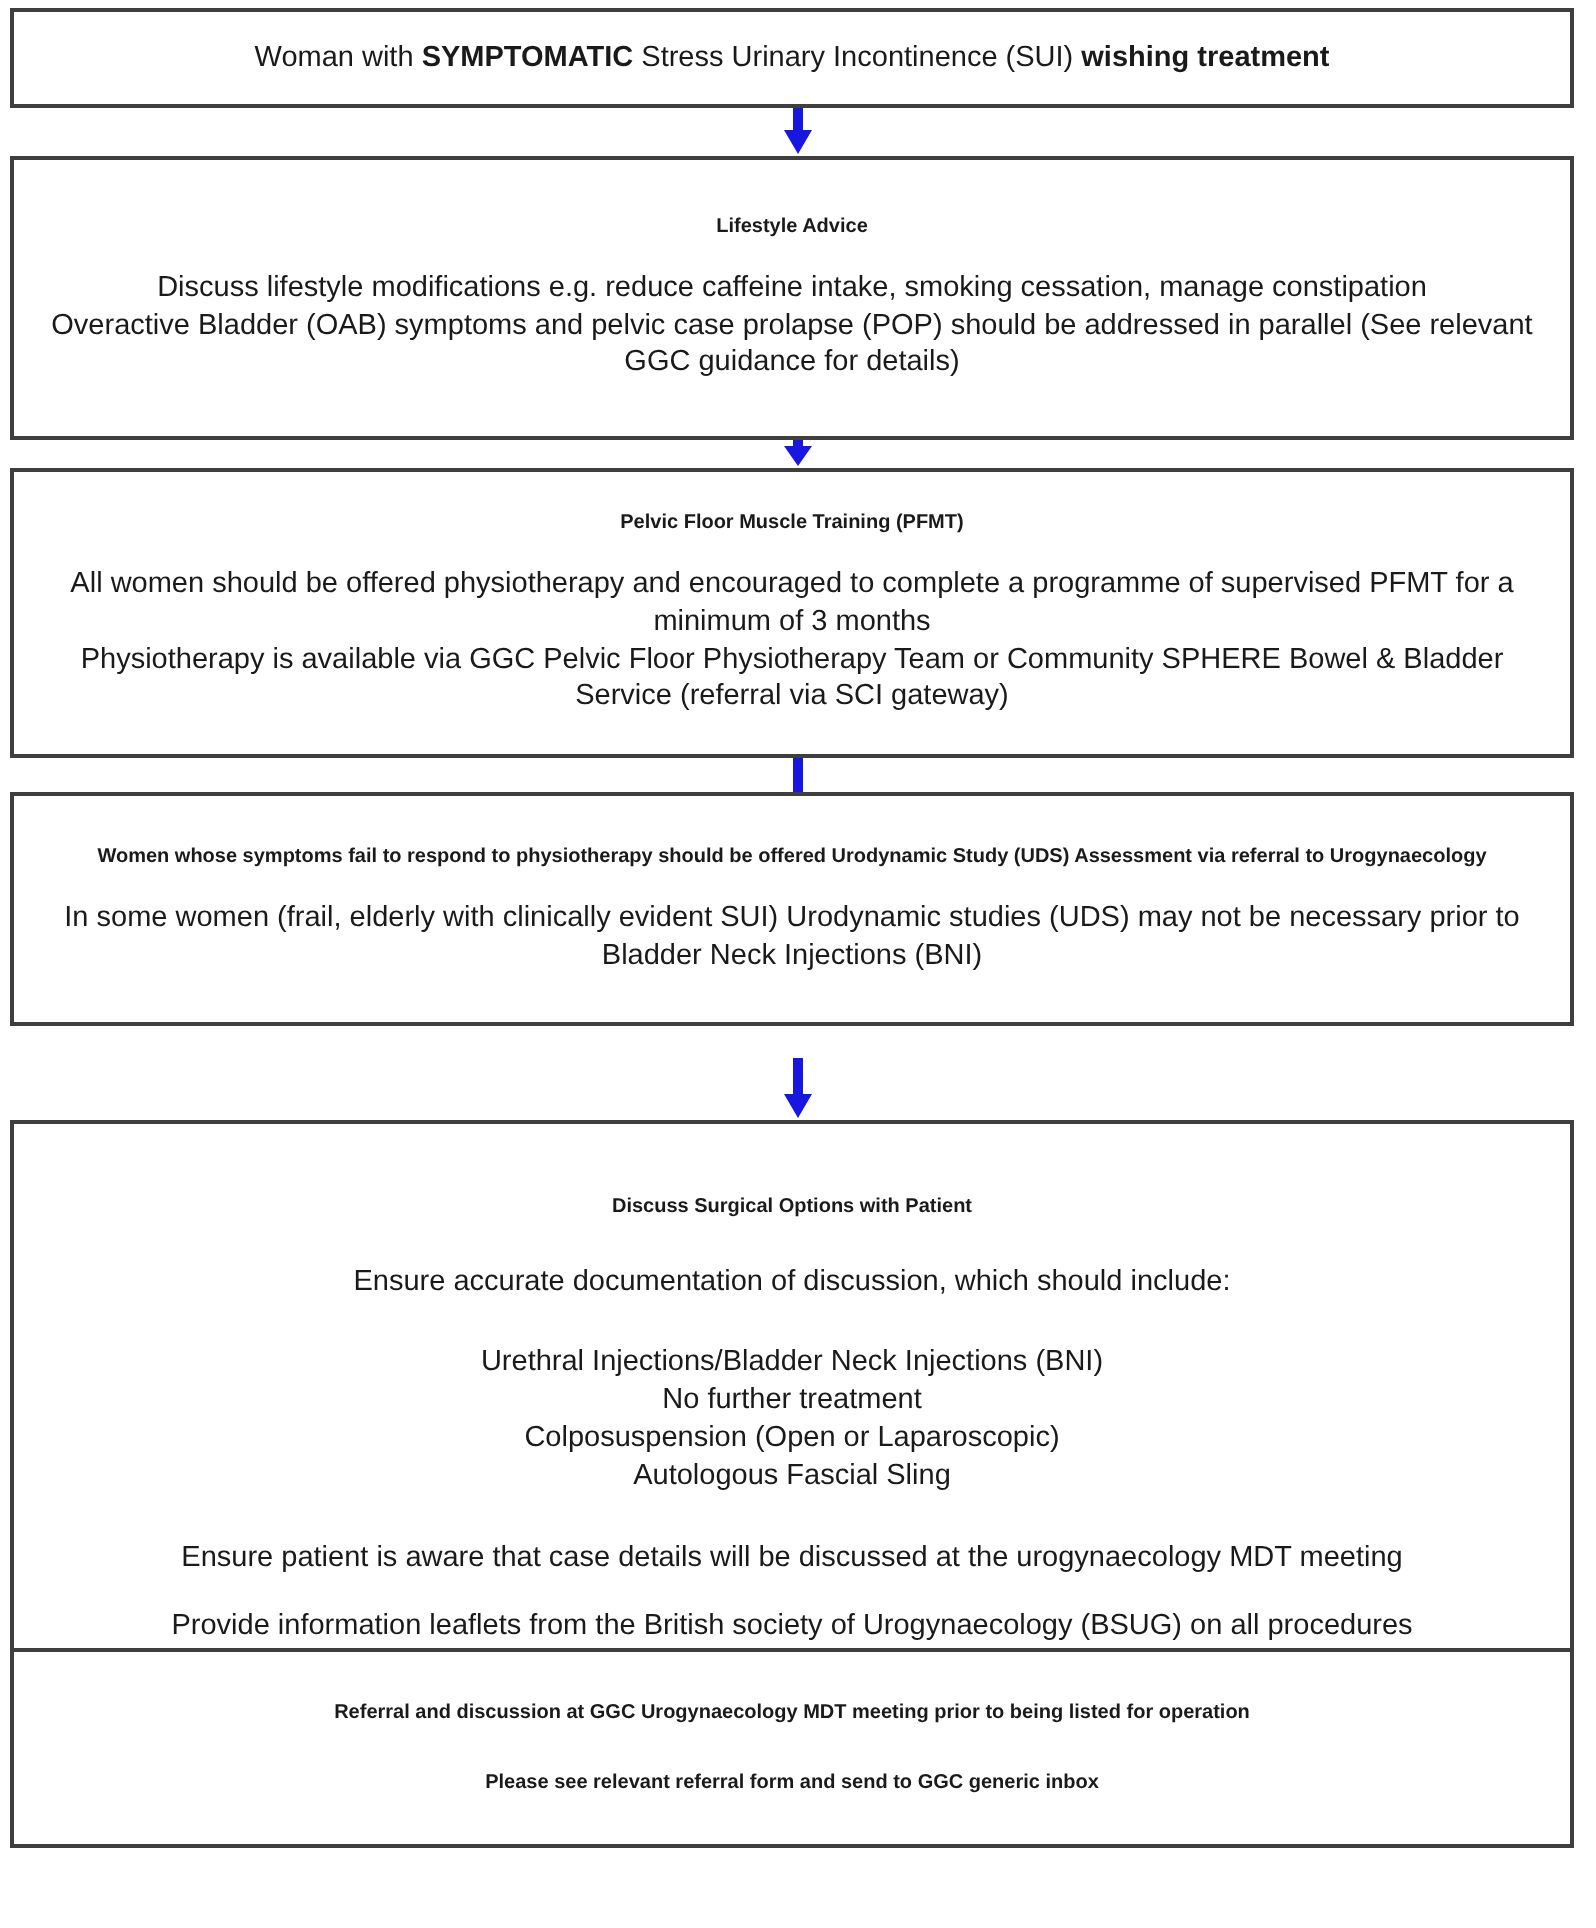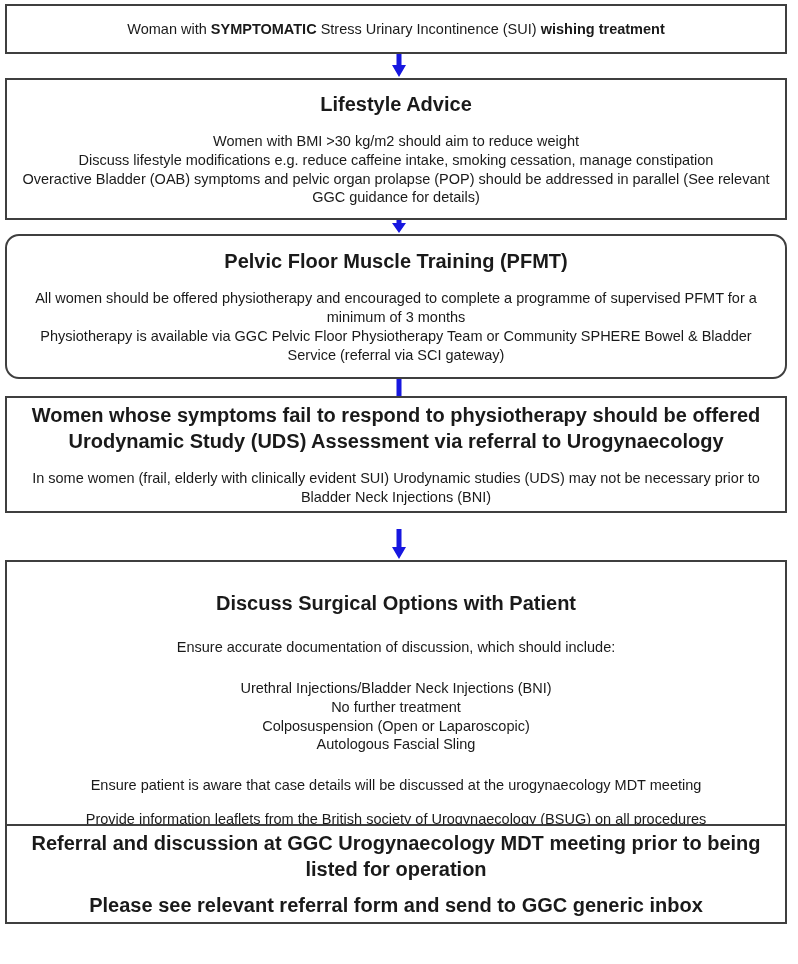--- a/index.html
+++ b/index.html
@@ -39,21 +39,21 @@
 
   .line {
     text-align: center;
     line-height: 1.30;
     font-size: 14.5px;
     width: 100%;
   }
 
   .heading {
     font-weight: bold;
-    font-size: 20px;
+    font-size: 10px;
     text-align: center;
     line-height: 1.3;
     width: 100%;
   }
 
   .body-text {
     font-size: 14.5px;
     font-weight: normal;
   }
 
@@ -74,21 +74,21 @@
     display: flex;
     justify-content: center;
     align-items: stretch;
     pointer-events: none;
   }
   .arrow svg { display: block; }
 
   
   #node-1 { top: 4px;   height: 50px; }
   #node-2 { top: 78px;  height: 142px; }
-  #node-3 { top: 234px; height: 145px; border-radius: 14px; }
+  #node-3 { top: 234px; height: 145px; }
   #node-4 { top: 396px; height: 117px; }
   #node-5 { top: 560px; height: 299px; }
   #node-6 { top: 824px; height: 100px; }
 
   #arrow-1 { top: 54px;  height: 24px; }
   #arrow-2 { top: 220px; height: 14px; }
   #arrow-3 { top: 379px; height: 33px; }
   #arrow-4 { top: 529px; height: 31px; }
   #arrow-5 { top: 827px; height: 41px; }
 </style>
@@ -105,23 +105,22 @@
 
   <div class="arrow" id="arrow-1">
     <svg width="20" height="24" viewBox="0 0 20 24" aria-hidden="true">
       <polygon points="7.5,0 12.5,0 12.5,11 17,11 10,23 3,11 7.5,11" fill="#1717E0"></polygon>
     </svg>
   </div>
 
   <div class="node" id="node-2">
     <div class="heading">Lifestyle Advice</div>
     <div class="spacer-md"></div>
-    <div class="line body-text">Women with BMI &gt;30 kg/m2 should aim to reduce weight</div>
     <div class="line body-text">Discuss lifestyle modifications e.g. reduce caffeine intake, smoking cessation, manage constipation</div>
-    <div class="line body-text">Overactive Bladder (OAB) symptoms and pelvic organ prolapse (POP) should be addressed in parallel (See relevant GGC guidance for details)</div>
+    <div class="line body-text">Overactive Bladder (OAB) symptoms and pelvic case prolapse (POP) should be addressed in parallel (See relevant GGC guidance for details)</div>
   </div>
 
   <div class="arrow" id="arrow-2">
     <svg width="20" height="14" viewBox="0 0 20 14" aria-hidden="true">
       <polygon points="7.5,0 12.5,0 12.5,3 17,3 10,13 3,3 7.5,3" fill="#1717E0"></polygon>
     </svg>
   </div>
 
   <div class="node" id="node-3">
     <div class="heading">Pelvic Floor Muscle Training (PFMT)</div>

